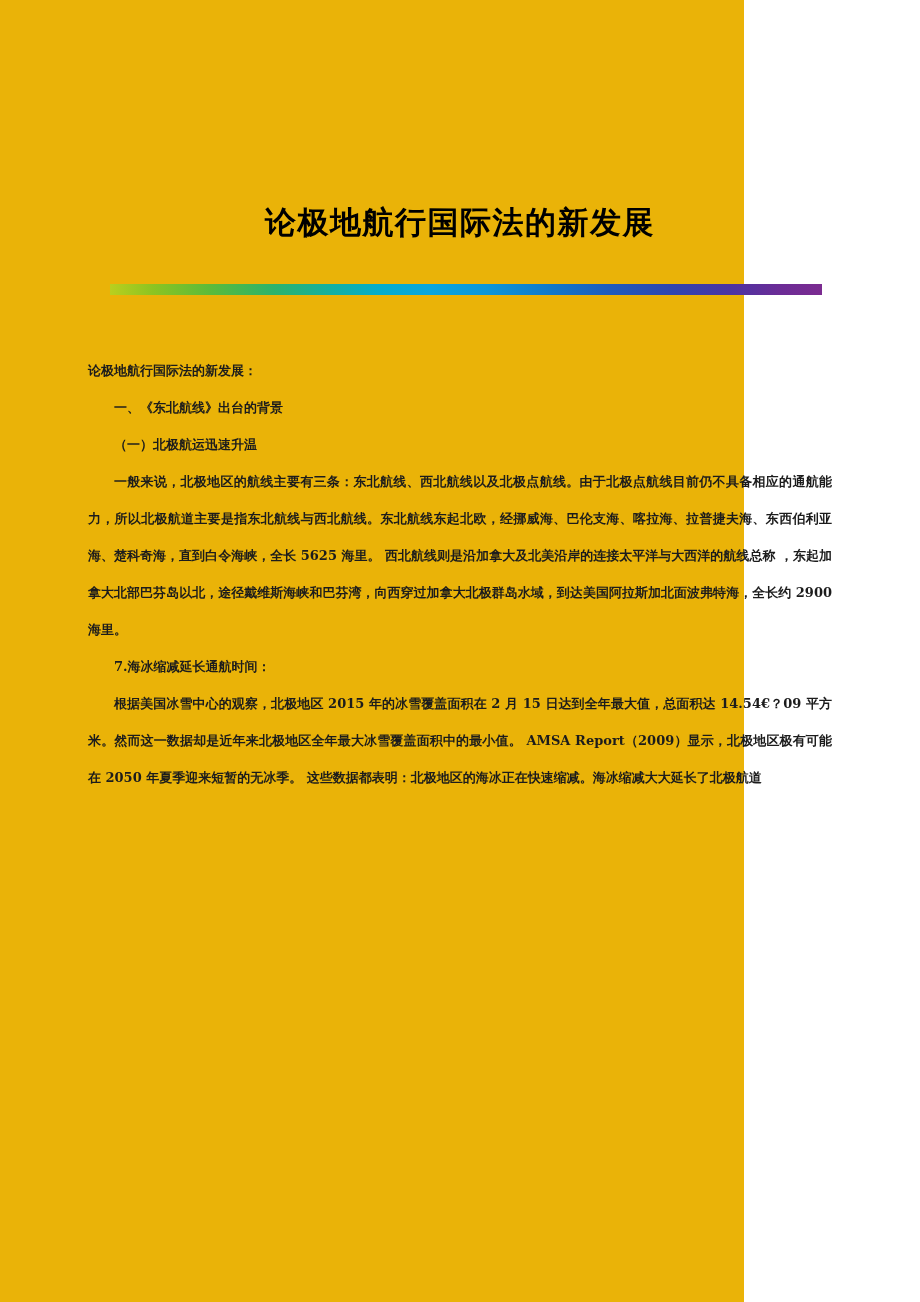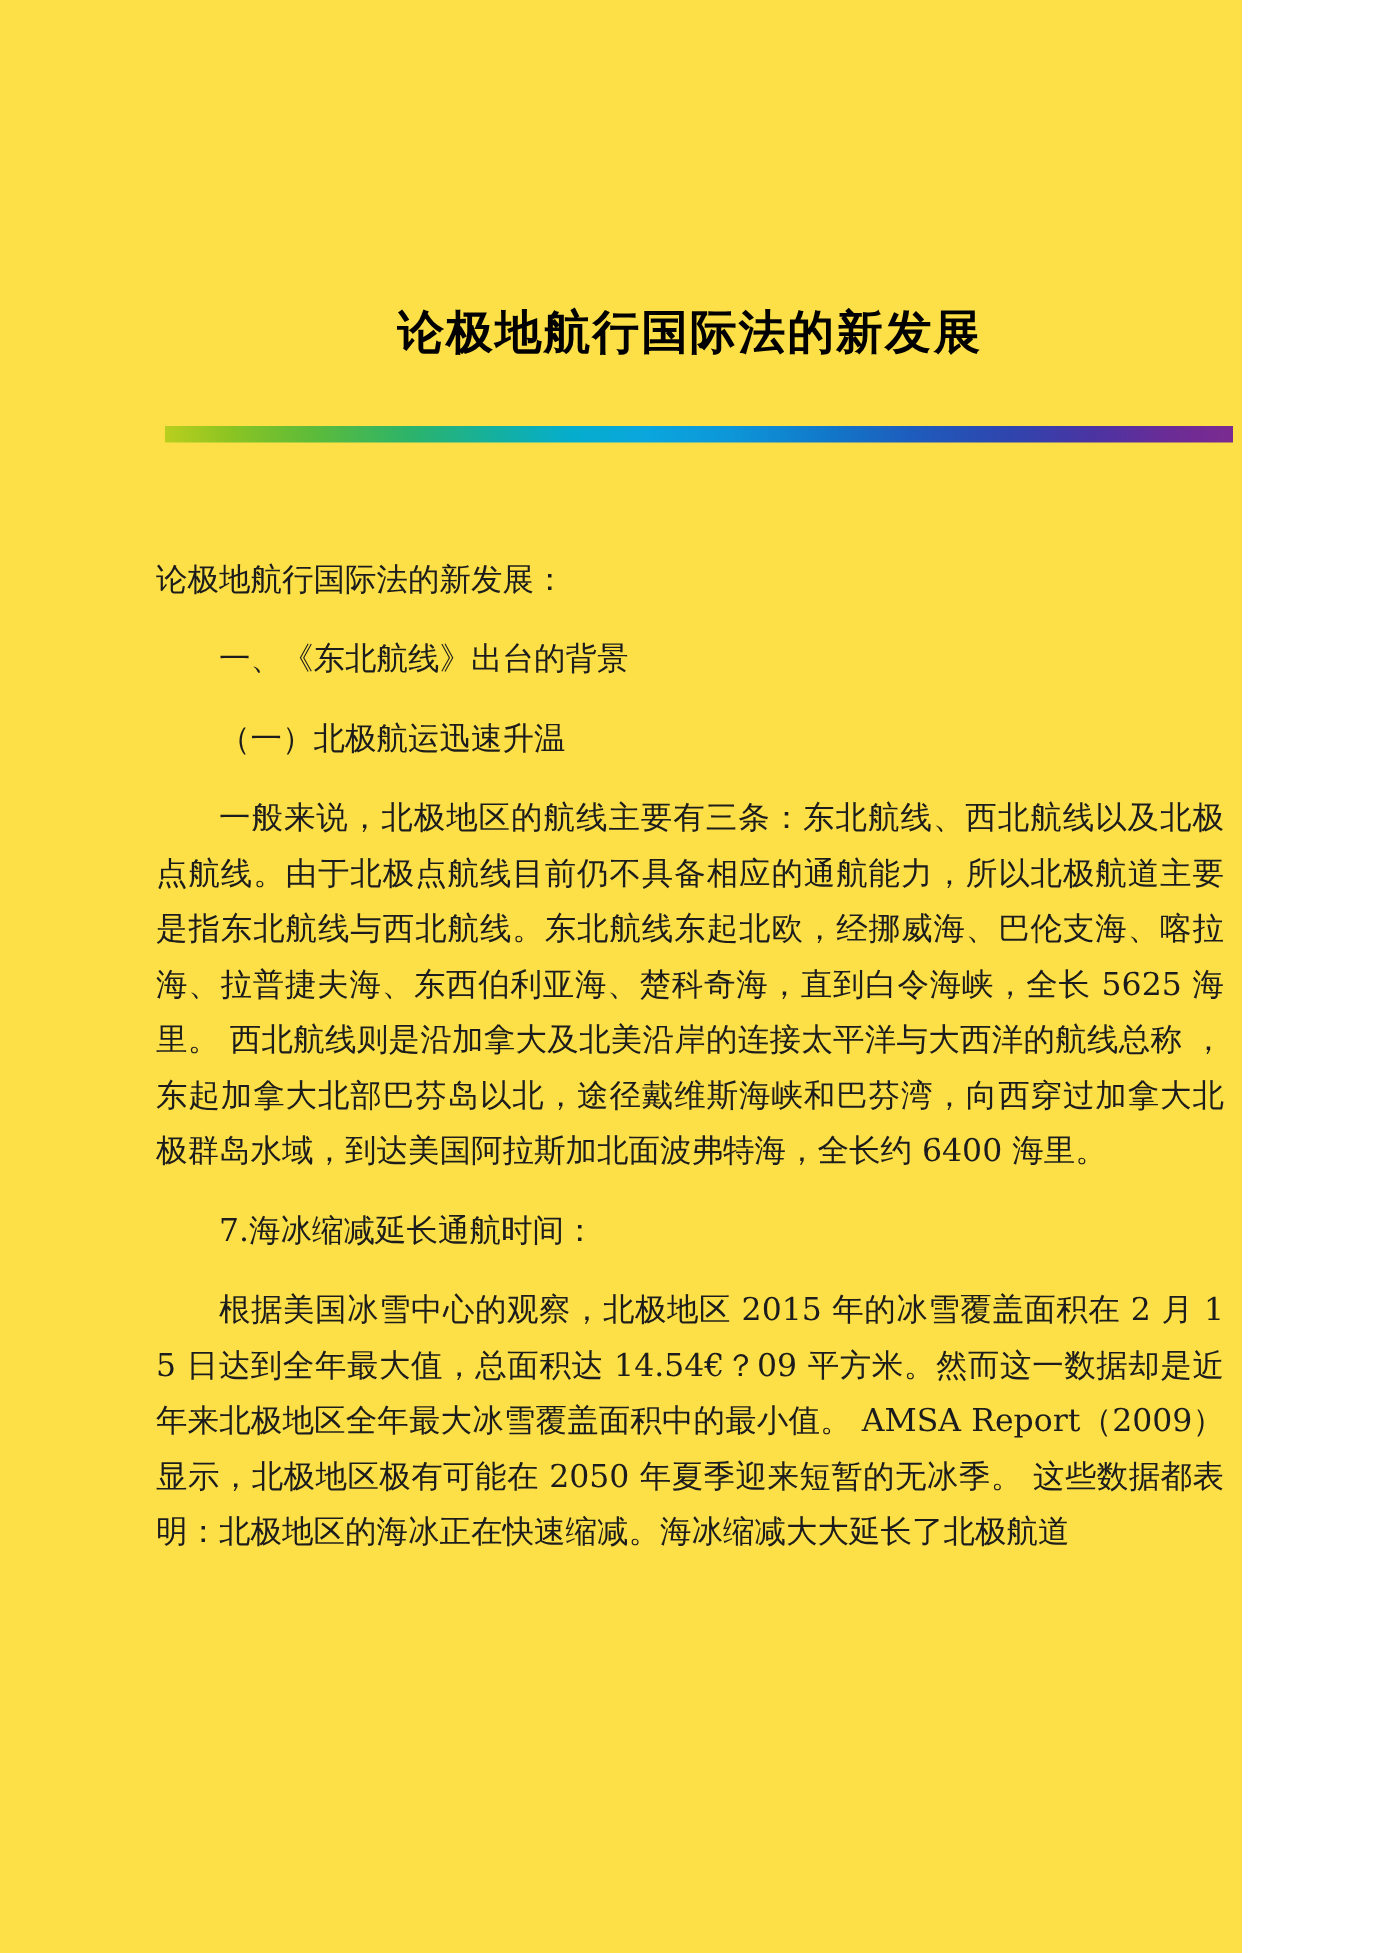--- a/index.html
+++ b/index.html
@@ -15,23 +15,23 @@
     overflow: hidden;
     font-family: "DejaVu Serif", "Liberation Serif", serif;
     color: #1a1a1a;
     -webkit-font-smoothing: antialiased;
   }
 
   .page {
     position: absolute;
     left: 0;
     top: 0;
-    width: 828px;
+    width: 744px;
     height: 1302px;
-    background: #fde047;
+    background: #eab308;
   }
 
   
   .doc-title {
     position: absolute;
     left: 0;
     top: 182px;
     width: 920px;
     text-align: center;
     font-size: 31px;
@@ -74,28 +74,29 @@
 
   
   .body-block {
     position: absolute;
     left: 88px;
     top: 352px;
     width: 744px;
   }
 
   p.para {
-    margin: 16px;
-    font-size: 21px;
+    margin: 0;
+    font-size: 13px;
     line-height: 37px;
     text-align: justify;
     text-justify: inter-ideograph;
     color: #1c1c1c;
     font-family: "DejaVu Serif", "Liberation Serif", serif;
     word-break: break-all;
+    font-weight: bold;
   }
 
   p.para.flush   { text-indent: 0; }
   p.para.indent  { text-indent: 2em; }
   p.para.gap     { margin-top: 11px; }
 </style>
 </head>
 <body>
 
 <div class="page">
@@ -108,21 +109,21 @@
 
   <div class="body-block">
 
     <p class="para flush">论极地航行国际法的新发展：</p>
 
 
     <p class="para indent">一、《东北航线》出台的背景</p>
 
     <p class="para indent">（一）北极航运迅速升温</p>
 
-    <p class="para indent">一般来说，北极地区的航线主要有三条：东北航线、西北航线以及北极点航线。由于北极点航线目前仍不具备相应的通航能力，所以北极航道主要是指东北航线与西北航线。东北航线东起北欧，经挪威海、巴伦支海、喀拉海、拉普捷夫海、东西伯利亚海、楚科奇海，直到白令海峡，全长 5625 海里。 西北航线则是沿加拿大及北美沿岸的连接太平洋与大西洋的航线总称 ，东起加拿大北部巴芬岛以北，途径戴维斯海峡和巴芬湾，向西穿过加拿大北极群岛水域，到达美国阿拉斯加北面波弗特海，全长约 6400 海里。</p>
+    <p class="para indent">一般来说，北极地区的航线主要有三条：东北航线、西北航线以及北极点航线。由于北极点航线目前仍不具备相应的通航能力，所以北极航道主要是指东北航线与西北航线。东北航线东起北欧，经挪威海、巴伦支海、喀拉海、拉普捷夫海、东西伯利亚海、楚科奇海，直到白令海峡，全长 5625 海里。 西北航线则是沿加拿大及北美沿岸的连接太平洋与大西洋的航线总称 ，东起加拿大北部巴芬岛以北，途径戴维斯海峡和巴芬湾，向西穿过加拿大北极群岛水域，到达美国阿拉斯加北面波弗特海，全长约 2900 海里。</p>
 
 
     <p class="para indent">7.海冰缩减延长通航时间：</p>
 
     <p class="para indent">根据美国冰雪中心的观察，北极地区 2015 年的冰雪覆盖面积在 2 月 15 日达到全年最大值，总面积达 14.54€？09 平方米。然而这一数据却是近年来北极地区全年最大冰雪覆盖面积中的最小值。 AMSA Report（2009）显示，北极地区极有可能在 2050 年夏季迎来短暂的无冰季。 这些数据都表明：北极地区的海冰正在快速缩减。海冰缩减大大延长了北极航道</p>
 
   </div>
 
 </div>
 

